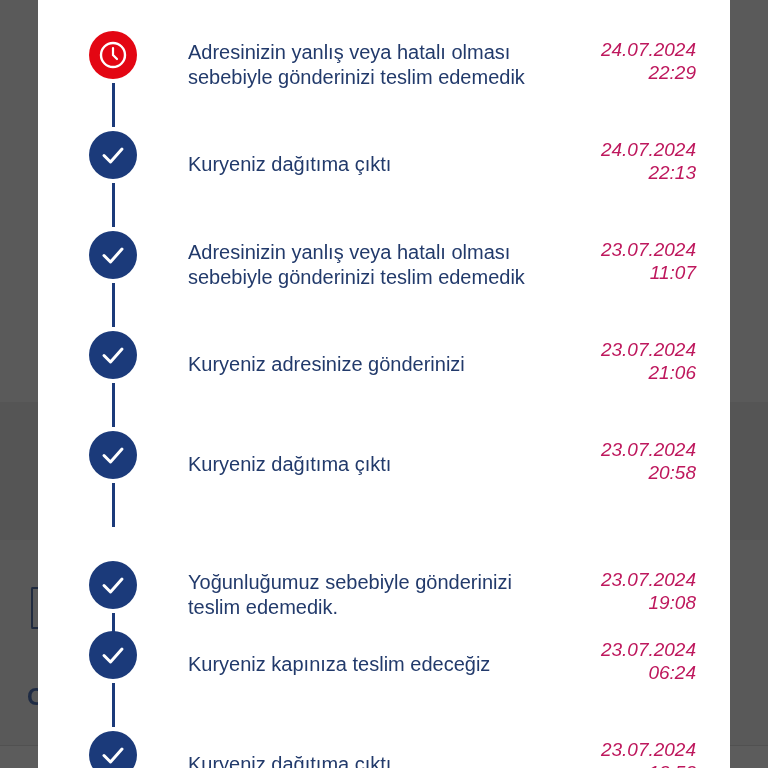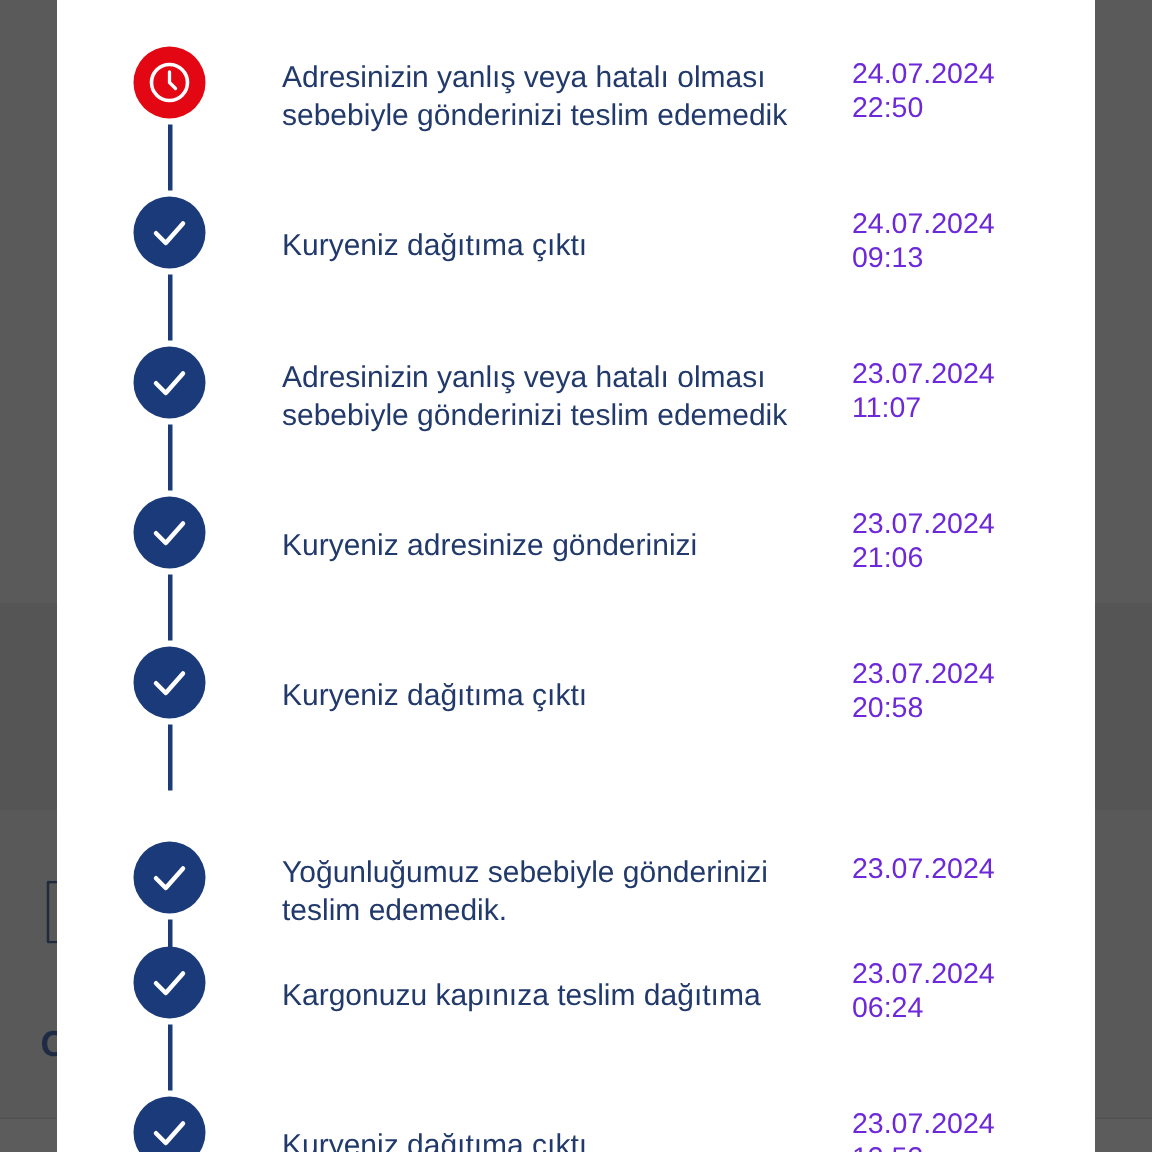--- a/index.html
+++ b/index.html
@@ -25,22 +25,22 @@
     background:#1b3a7a; display:flex; align-items:center; justify-content:center;
   }
   .node.alert { background:#e30613; }
   .connector { position:absolute; left:74px; top:59px; width:3px; height:44px; background:#1b3a7a; }
   .desc {
     position:absolute; left:150px; top:16px; width:380px;
     font-size:20px; line-height:25px; color:#223a6b;
   }
   .desc.one { top:28px; }
   .stamp {
-    position:absolute; left:530px; top:14px; width:128px; text-align:left;
-    font-size:19px; line-height:23px; color:#6d28d9;
+    position:absolute; left:530px; top:14px; width:128px; text-align:right;
+    font-size:19px; line-height:23px; color:#be185d;font-style:italic;
   }
 </style>
 </head>
 <body>
 
 <div class="bg-band1"></div>
 <div class="bg-band2"></div>
 <div class="bg-band3"></div>
 <div class="bg-band4"></div>
 <div class="bg-box-icon"></div>
@@ -53,35 +53,35 @@
       <div class="node alert">
         <svg width="32" height="32" viewBox="0 0 32 32">
             <circle cx="16" cy="16" r="12" fill="none" stroke="#fff" stroke-width="2.4"></circle>
             <path d="M16 9 V16 L20 20" fill="none" stroke="#fff" stroke-width="2.2" stroke-linecap="round"></path>
           </svg>
       </div>
       <div class="connector"></div>
       <div class="desc">Adresinizin yanlış veya hatalı olması sebebiyle gönderinizi teslim edemedik</div>
       <div class="stamp">
         <div>24.07.2024</div>
-        <div>22:50</div>
+        <div>22:29</div>
       </div>
     </div>
 
     <div class="item" style="top:124px">
       <div class="node">
         <svg width="28" height="28" viewBox="0 0 28 28">
             <path d="M5 14.5 L11.5 21 L23 8" fill="none" stroke="#fff" stroke-width="3" stroke-linecap="round" stroke-linejoin="round"></path>
           </svg>
       </div>
       <div class="connector"></div>
       <div class="desc one">Kuryeniz dağıtıma çıktı</div>
       <div class="stamp">
         <div>24.07.2024</div>
-        <div>09:13</div>
+        <div>22:13</div>
       </div>
     </div>
 
     <div class="item" style="top:224px">
       <div class="node">
         <svg width="28" height="28" viewBox="0 0 28 28">
             <path d="M5 14.5 L11.5 21 L23 8" fill="none" stroke="#fff" stroke-width="3" stroke-linecap="round" stroke-linejoin="round"></path>
           </svg>
       </div>
       <div class="connector"></div>
@@ -123,31 +123,32 @@
     <div class="item" style="top:554px">
       <div class="node">
         <svg width="28" height="28" viewBox="0 0 28 28">
             <path d="M5 14.5 L11.5 21 L23 8" fill="none" stroke="#fff" stroke-width="3" stroke-linecap="round" stroke-linejoin="round"></path>
           </svg>
       </div>
       <div class="connector"></div>
       <div class="desc" style="width:370px">Yoğunluğumuz sebebiyle gönderinizi teslim edemedik.</div>
       <div class="stamp">
         <div>23.07.2024</div>
+        <div>19:08</div>
       </div>
     </div>
 
     <div class="item" style="top:624px">
       <div class="node">
         <svg width="28" height="28" viewBox="0 0 28 28">
             <path d="M5 14.5 L11.5 21 L23 8" fill="none" stroke="#fff" stroke-width="3" stroke-linecap="round" stroke-linejoin="round"></path>
           </svg>
       </div>
       <div class="connector"></div>
-      <div class="desc one">Kargonuzu kapınıza teslim dağıtıma</div>
+      <div class="desc one">Kuryeniz kapınıza teslim edeceğiz</div>
       <div class="stamp">
         <div>23.07.2024</div>
         <div>06:24</div>
       </div>
     </div>
 
     <div class="item" style="top:724px">
       <div class="node">
         <svg width="28" height="28" viewBox="0 0 28 28">
             <path d="M5 14.5 L11.5 21 L23 8" fill="none" stroke="#fff" stroke-width="3" stroke-linecap="round" stroke-linejoin="round"></path>

